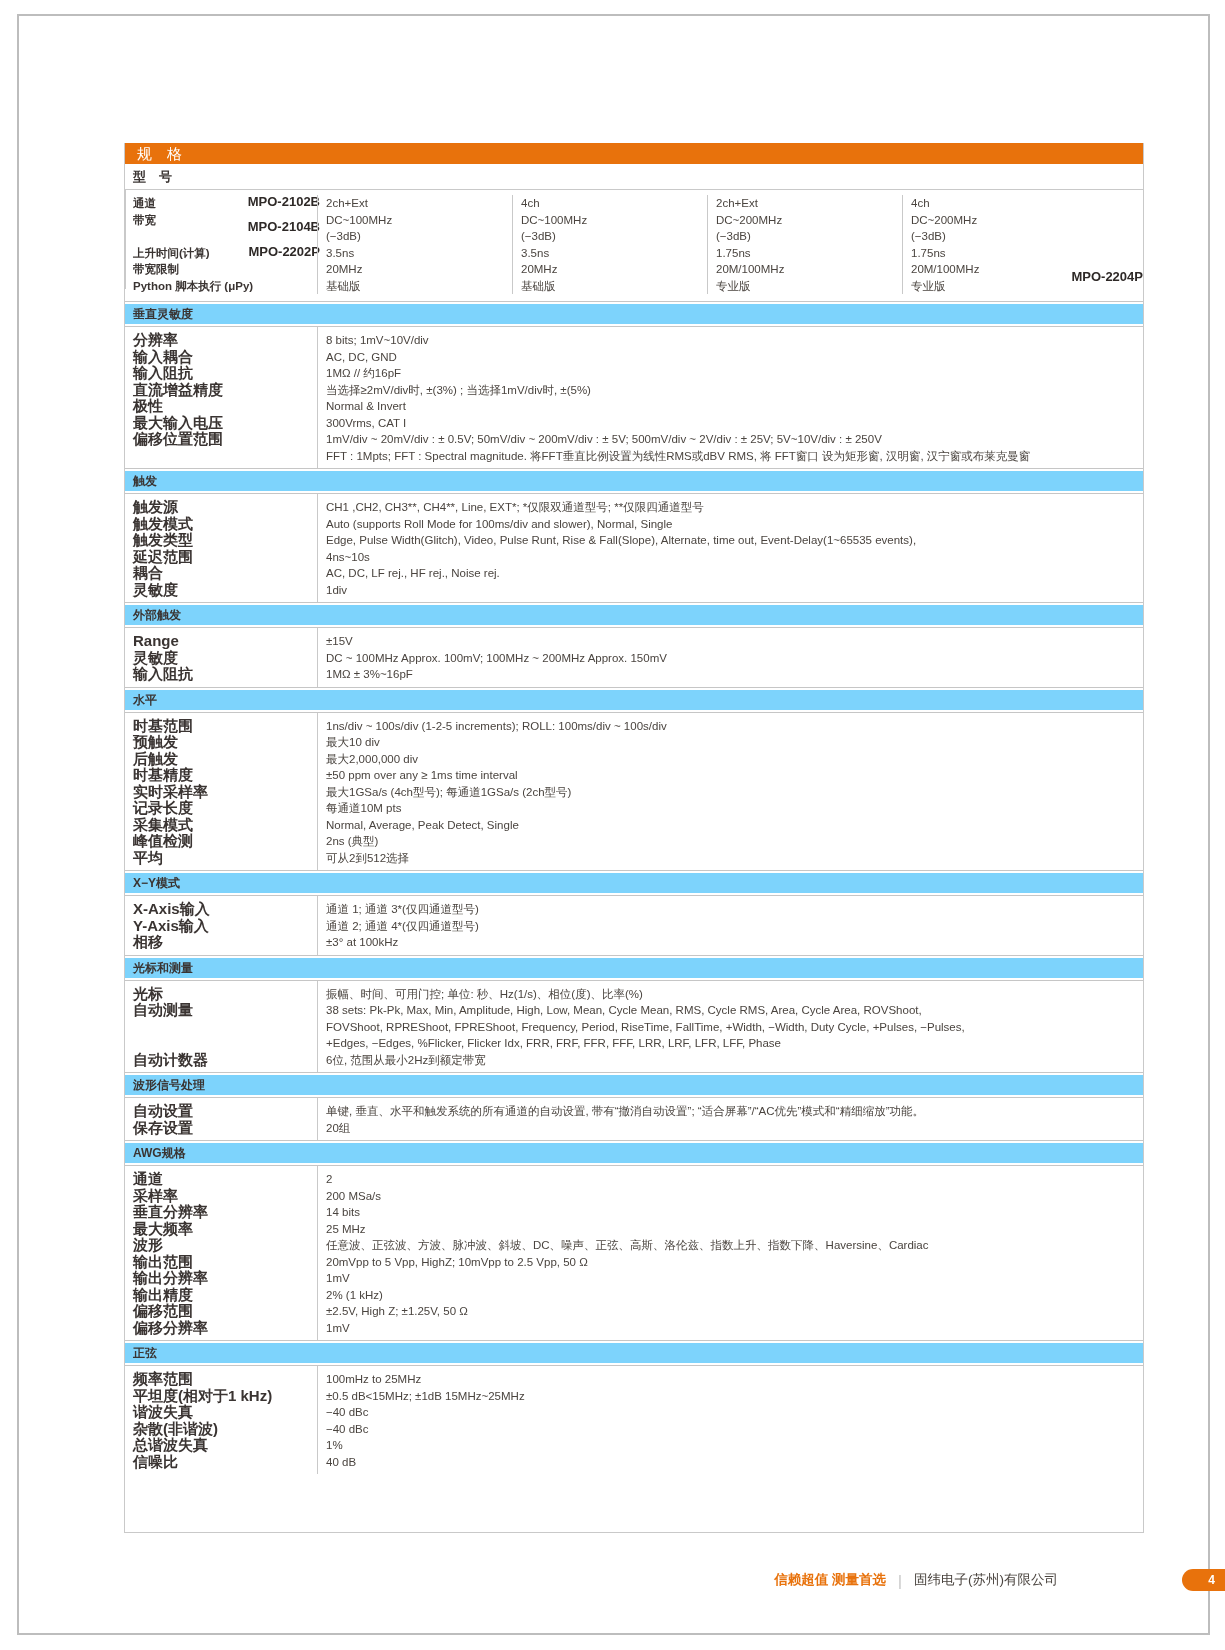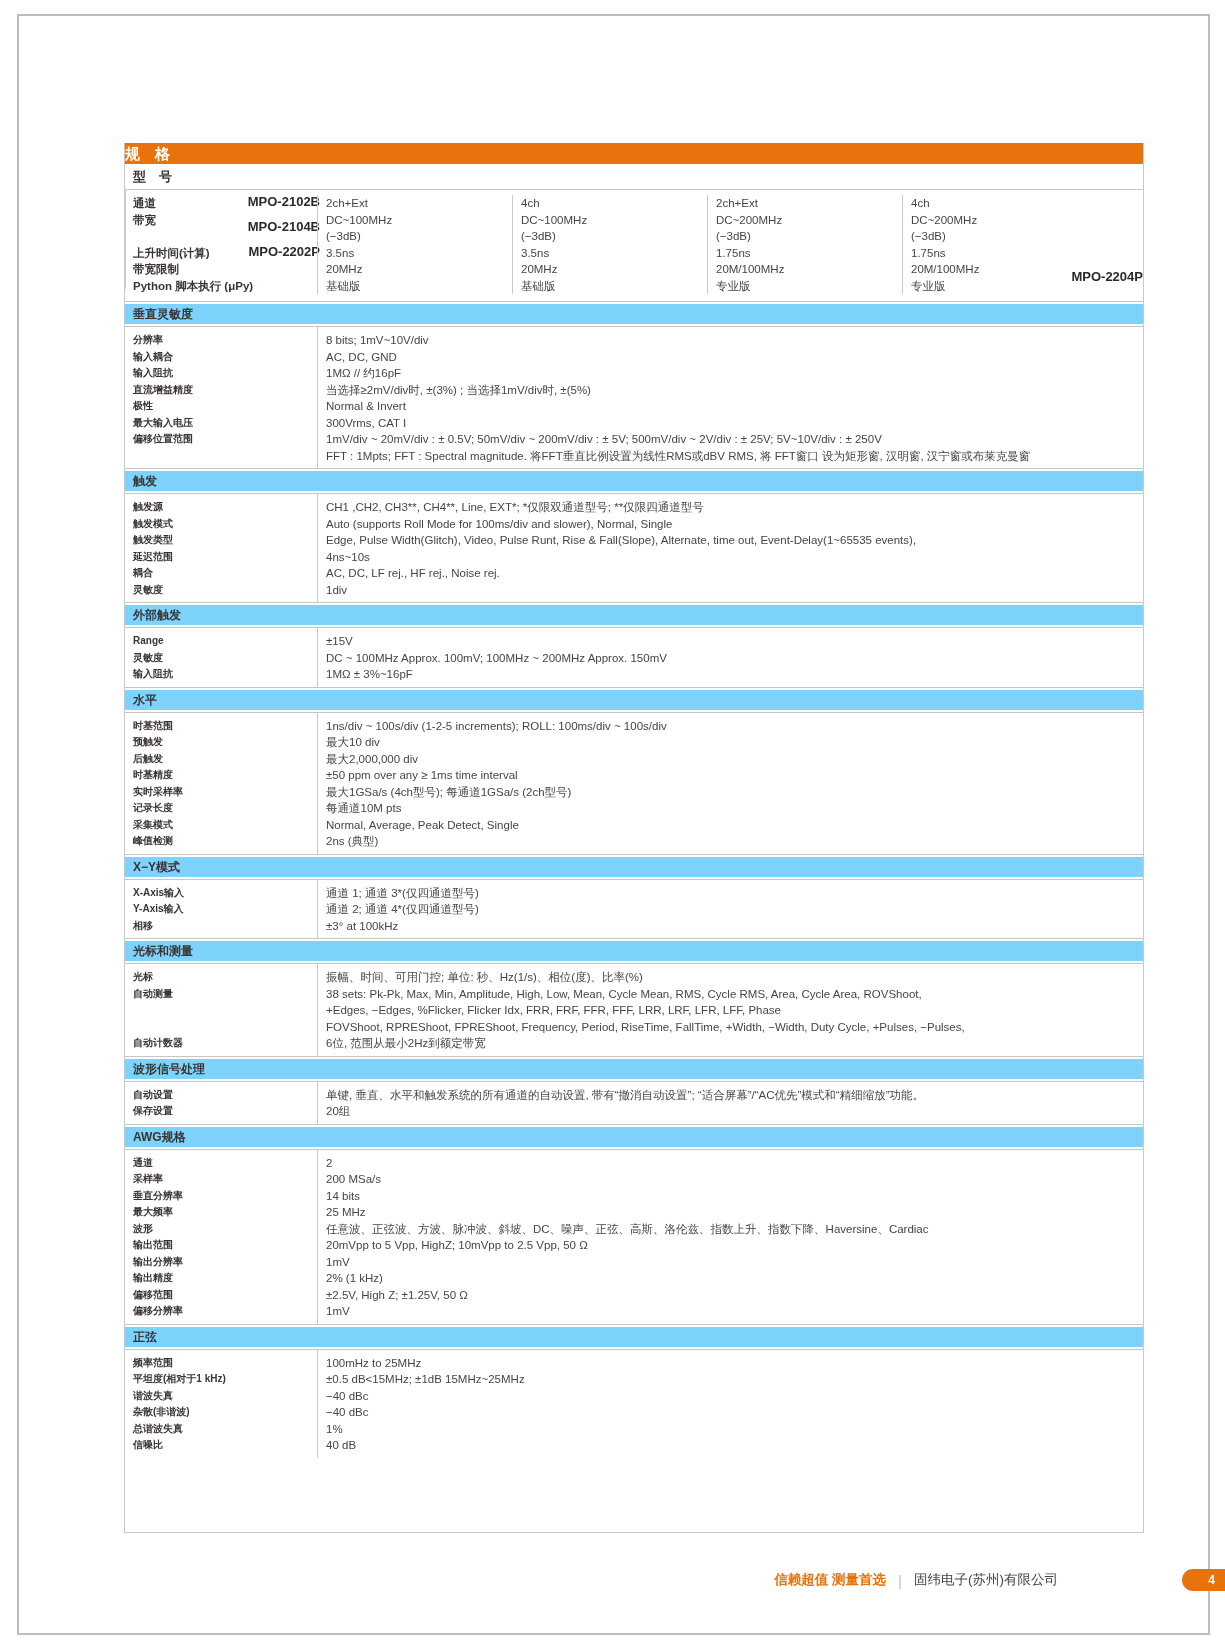--- a/index.html
+++ b/index.html
@@ -13,40 +13,40 @@
     border:2px solid #bdbdbd;box-sizing:border-box;background:#ffffff;
   }
   .spec-table{
     position:absolute;left:105px;top:127px;width:1020px;height:1390px;
     box-sizing:border-box;background:#ffffff;
     border-left:1px solid #c9c9c9;border-right:1px solid #c9c9c9;border-bottom:1px solid #c9c9c9;
     overflow:hidden;
   }
   .title-bar{
     height:21px;line-height:21px;background:#E8720C;color:#ffffff;
-    font-weight:bold;font-size:15px;padding-left:0;
+    font-weight:normal;font-size:15px;padding-left:12px;
   }
   .model-header{display:flex;height:25px;line-height:25px;border-bottom:1px solid #c9c9c9;flex-direction:column;}
   .mh-label{width:192px;box-sizing:border-box;padding-left:8px;font-weight:bold;font-size:13px;color:#3a3432;}
   .mh-cell{width:195px;box-sizing:border-box;border-left:1px solid #c9c9c9;text-align:right;font-weight:bold;font-size:13px;color:#2e2927;}
   .mh-cell.last{width:auto;flex:1;}
   .model-grid{display:flex;padding:5px 0 7px 0;}
   .mcol{box-sizing:border-box;}
   .mcol.lcol{width:192px;}
   .mcol.vcol{width:195px;border-left:1px solid #c9c9c9;padding-left:8px;}
   .mcol.vcol.last{width:auto;flex:1;}
   .mline{height:16.5px;line-height:16.5px;font-size:11.5px;white-space:nowrap;}
   .mline.lab{padding-left:8px;font-weight:bold;color:#3a3432;}
   .mline.val{color:#4a443f;}
   .barwrap{border-top:1px solid #c6c6c6;border-bottom:1px solid #c6c6c6;padding:2px 0;}
   .bar{height:20px;line-height:20px;background:#7dd3fc;font-weight:bold;font-size:12px;color:#3a3432;padding-left:8px;}
   .sbody{position:relative;padding:5px 0 4px 0;}
   .sbody::before{content:'';position:absolute;left:192px;top:0;bottom:0;width:1px;background:#c9c9c9;}
   .srow{display:flex;}
-  .lab-cell{width:192px;box-sizing:border-box;padding-left:8px;font-weight:bold;color:#3a3432;font-size:10px;line-height:16.5px;white-space:nowrap;}
+  .lab-cell{width:192px;box-sizing:border-box;padding-left:8px;font-weight:bold;color:#3a3432;font-size:15px;line-height:16.5px;white-space:nowrap;}
   .val-cell{flex:1;padding-left:9px;color:#4a443f;font-size:11.5px;line-height:16.5px;white-space:nowrap;}
   .note{margin-left:60px;color:#4a443f;}
   .footer{
     position:absolute;top:1549px;right:150px;height:24px;
     display:flex;align-items:flex-end;gap:12px;font-size:13.5px;
   }
   .slogan{color:#E8720C;font-weight:bold;}
   .fdiv{color:#c2c2c2;font-size:15px;font-weight:normal;}
   .company{color:#4a443f;}
   .page-badge{
@@ -231,20 +231,24 @@
             <div class="val-cell">每通道10M pts</div>
           </div>
           <div class="srow">
             <div class="lab-cell">采集模式</div>
             <div class="val-cell">Normal, Average, Peak Detect, Single</div>
           </div>
           <div class="srow">
             <div class="lab-cell">峰值检测</div>
             <div class="val-cell">2ns (典型)</div>
           </div>
+          <div class="srow">
+            <div class="lab-cell">平均</div>
+            <div class="val-cell">可从2到512选择</div>
+          </div>
         </div>
         <div class="barwrap">
           <div class="bar">X−Y模式</div>
         </div>
         <div class="sbody">
           <div class="srow">
             <div class="lab-cell">X-Axis输入</div>
             <div class="val-cell">通道 1; 通道 3*(仅四通道型号)</div>
           </div>
           <div class="srow">
@@ -263,25 +267,25 @@
           <div class="srow">
             <div class="lab-cell">光标</div>
             <div class="val-cell">振幅、时间、可用门控; 单位: 秒、Hz(1/s)、相位(度)、比率(%)</div>
           </div>
           <div class="srow">
             <div class="lab-cell">自动测量</div>
             <div class="val-cell">38 sets: Pk-Pk, Max, Min, Amplitude, High, Low, Mean, Cycle Mean, RMS, Cycle RMS, Area, Cycle Area, ROVShoot,</div>
           </div>
           <div class="srow">
             <div class="lab-cell"></div>
+            <div class="val-cell">FOVShoot, RPREShoot, FPREShoot, Frequency, Period, RiseTime, FallTime, +Width, −Width, Duty Cycle, +Pulses, −Pulses,</div>
+          </div>
+          <div class="srow">
+            <div class="lab-cell"></div>
             <div class="val-cell">+Edges, −Edges, %Flicker, Flicker Idx, FRR, FRF, FFR, FFF, LRR, LRF, LFR, LFF, Phase</div>
-          </div>
-          <div class="srow">
-            <div class="lab-cell"></div>
-            <div class="val-cell">FOVShoot, RPREShoot, FPREShoot, Frequency, Period, RiseTime, FallTime, +Width, −Width, Duty Cycle, +Pulses, −Pulses,</div>
           </div>
           <div class="srow">
             <div class="lab-cell">自动计数器</div>
             <div class="val-cell">6位, 范围从最小2Hz到额定带宽</div>
           </div>
         </div>
         <div class="barwrap">
           <div class="bar">波形信号处理</div>
         </div>
         <div class="sbody">

